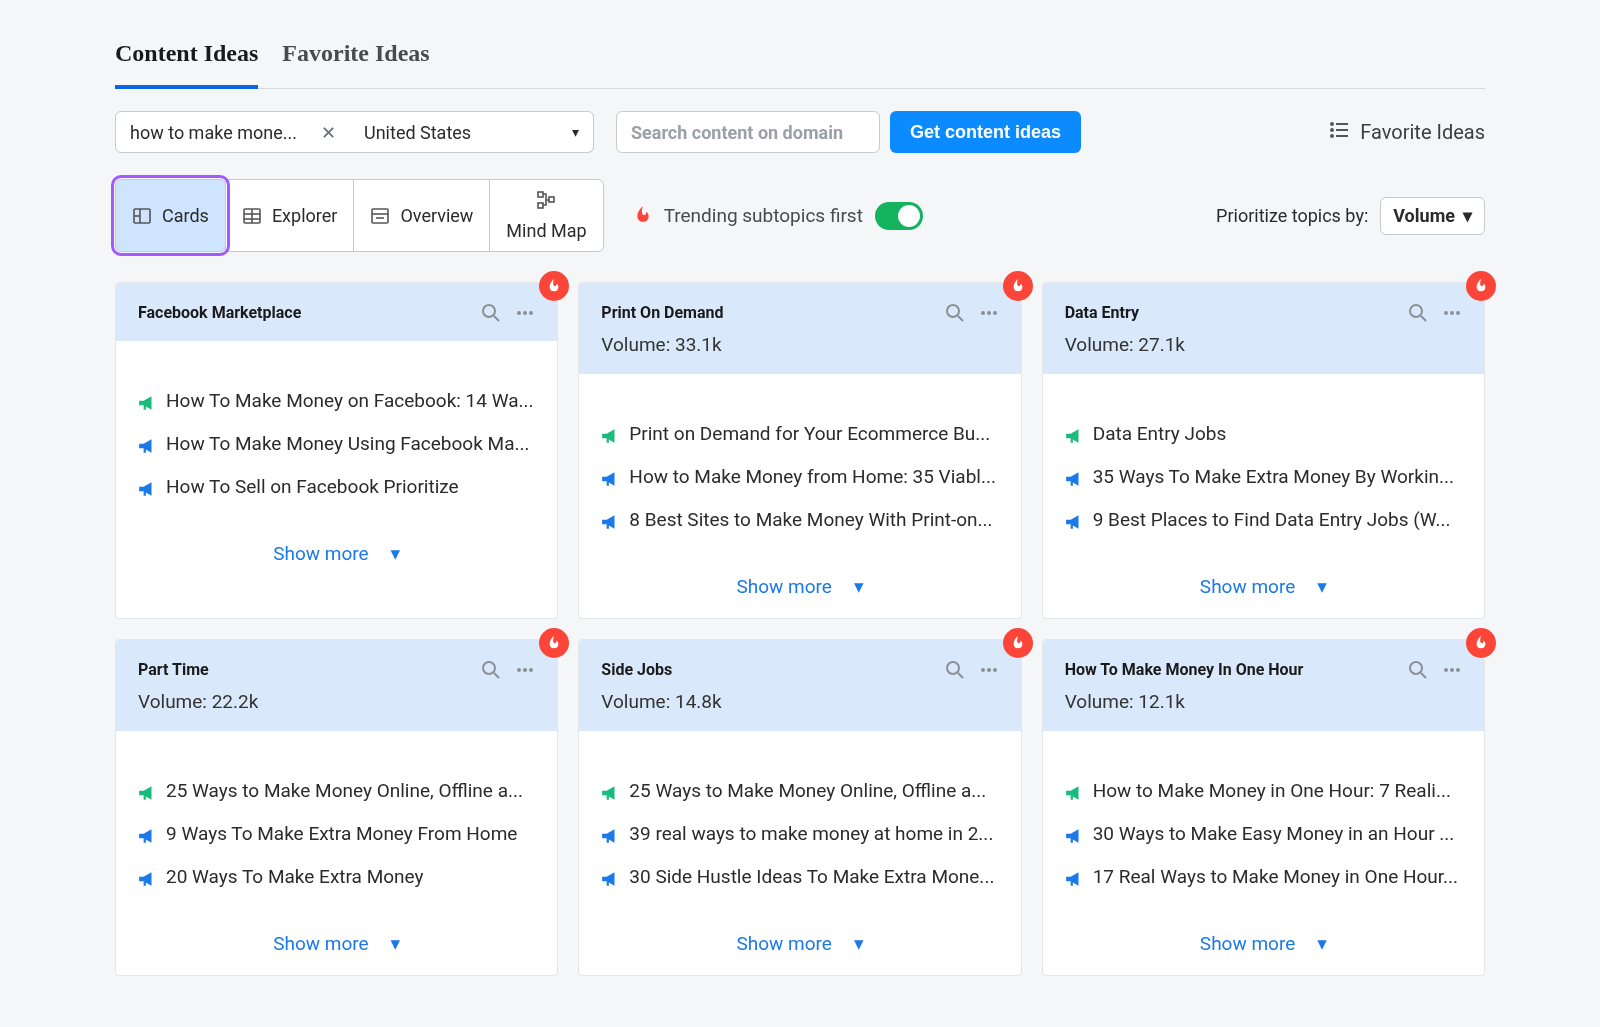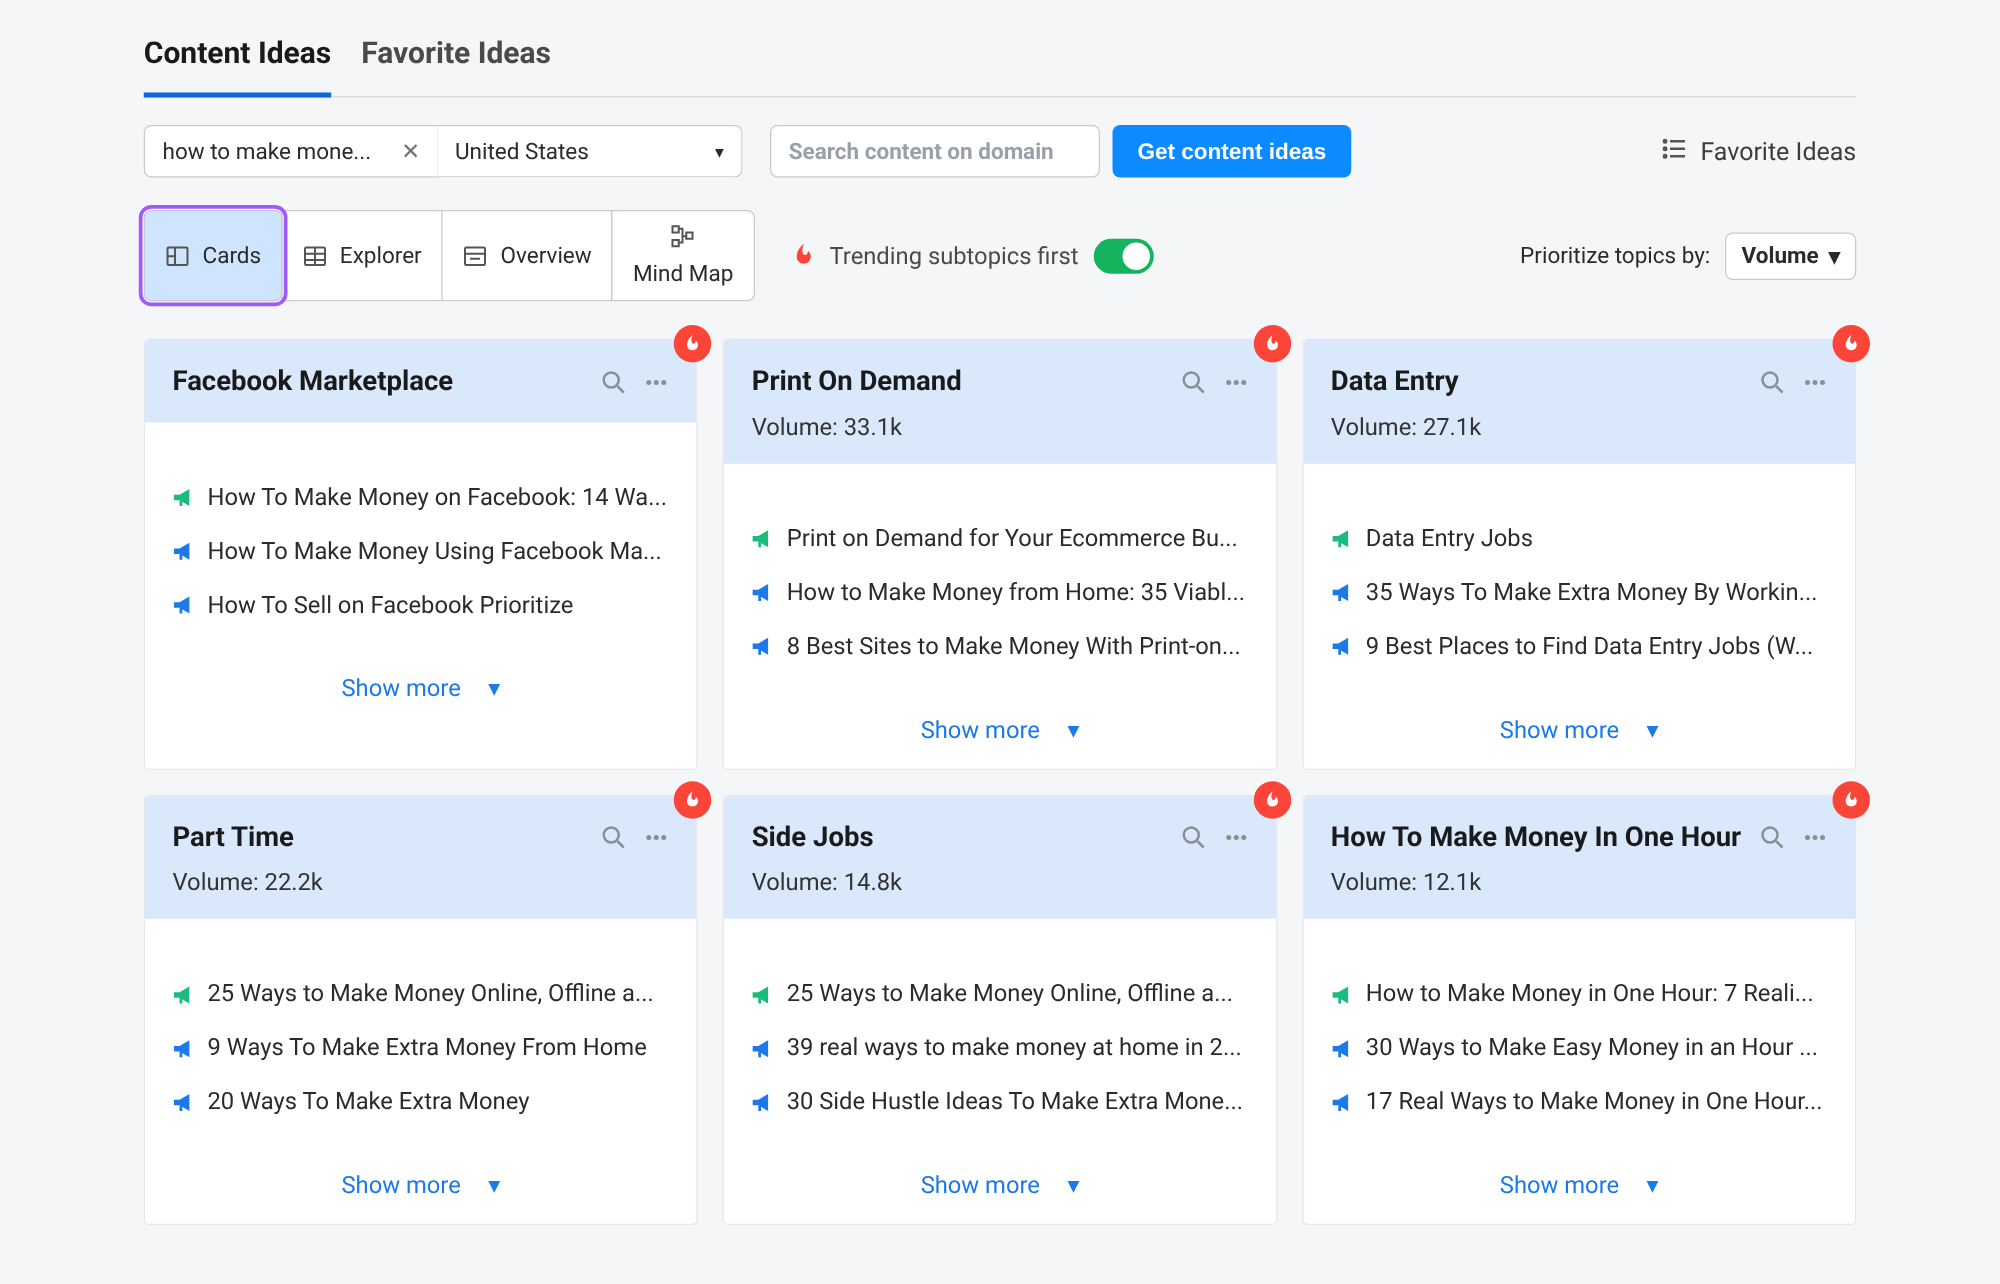--- a/index.html
+++ b/index.html
@@ -9,21 +9,22 @@
     color: #1e1e1e;
     font-size: 16px;
   }
   .wrap { width: 1370px; margin: 0 auto; padding: 0 0 40px 0; }
 
   
   .top-tabs {
     display: flex;
     gap: 24px;
     border-bottom: 1px solid #d5d8dc;
-    padding: 18px 0 0 0;
+    padding: 30px 0 0 0;
+    font-family: Liberation Serif, serif;
   }
   .top-tab {
     font-size: 24px;
     font-weight: 700;
     color: #4a4a4a;
     padding: 10px 0 18px;
     cursor: pointer;
   }
   .top-tab.active {
     color: #1a1a1a;
@@ -185,26 +186,26 @@
   .card .badge svg { width: 14px; height: 16px; fill: #fff; }
   .card-head {
     background: #d9e9fb;
     padding: 20px 22px 18px;
     border-top-left-radius: 4px; border-top-right-radius: 4px;
   }
   .card-title {
     display: flex; align-items: center; justify-content: space-between;
     gap: 10px;
   }
-  .card-title h3 { font-size: 22px; font-weight: 700; color: #1a1a1a; flex: 1; line-height: 1.25;}
+  .card-title h3 { font-size: 16px; font-weight: 700; color: #1a1a1a; flex: 1; line-height: 1.25;}
   .card-actions { display: flex; gap: 14px; color: #8a8f96; }
   .card-actions .ic { width: 20px; height: 20px; cursor: pointer; display:flex; align-items:center; justify-content:center;}
   .card-vol { font-size: 19px; color: #333; margin-top: 10px; }
   .card-body { padding: 48px 22px 10px; }
-  .item { display: flex; align-items: center; gap: 10px; margin: 0 0 20px 0; color: #2b2b2b; font-size: 19px; white-space: nowrap; overflow: hidden; text-overflow: ellipsis;}
+  .item { display: flex; align-items: flex-end; gap: 10px; margin: 0 0 20px 0; color: #2b2b2b; font-size: 19px; white-space: nowrap; overflow: hidden; text-overflow: ellipsis;}
   .item .mic { width: 18px; height: 18px; flex-shrink: 0; margin-top: 2px;}
   .item .txt { overflow: hidden; text-overflow: ellipsis; white-space: nowrap; }
   .show-more {
     text-align: center;
     color: #1c79e8;
     font-size: 19px;
     padding: 14px 0 20px;
     cursor: pointer;
     display: flex; align-items: center; justify-content: center; gap: 22px;
   }

